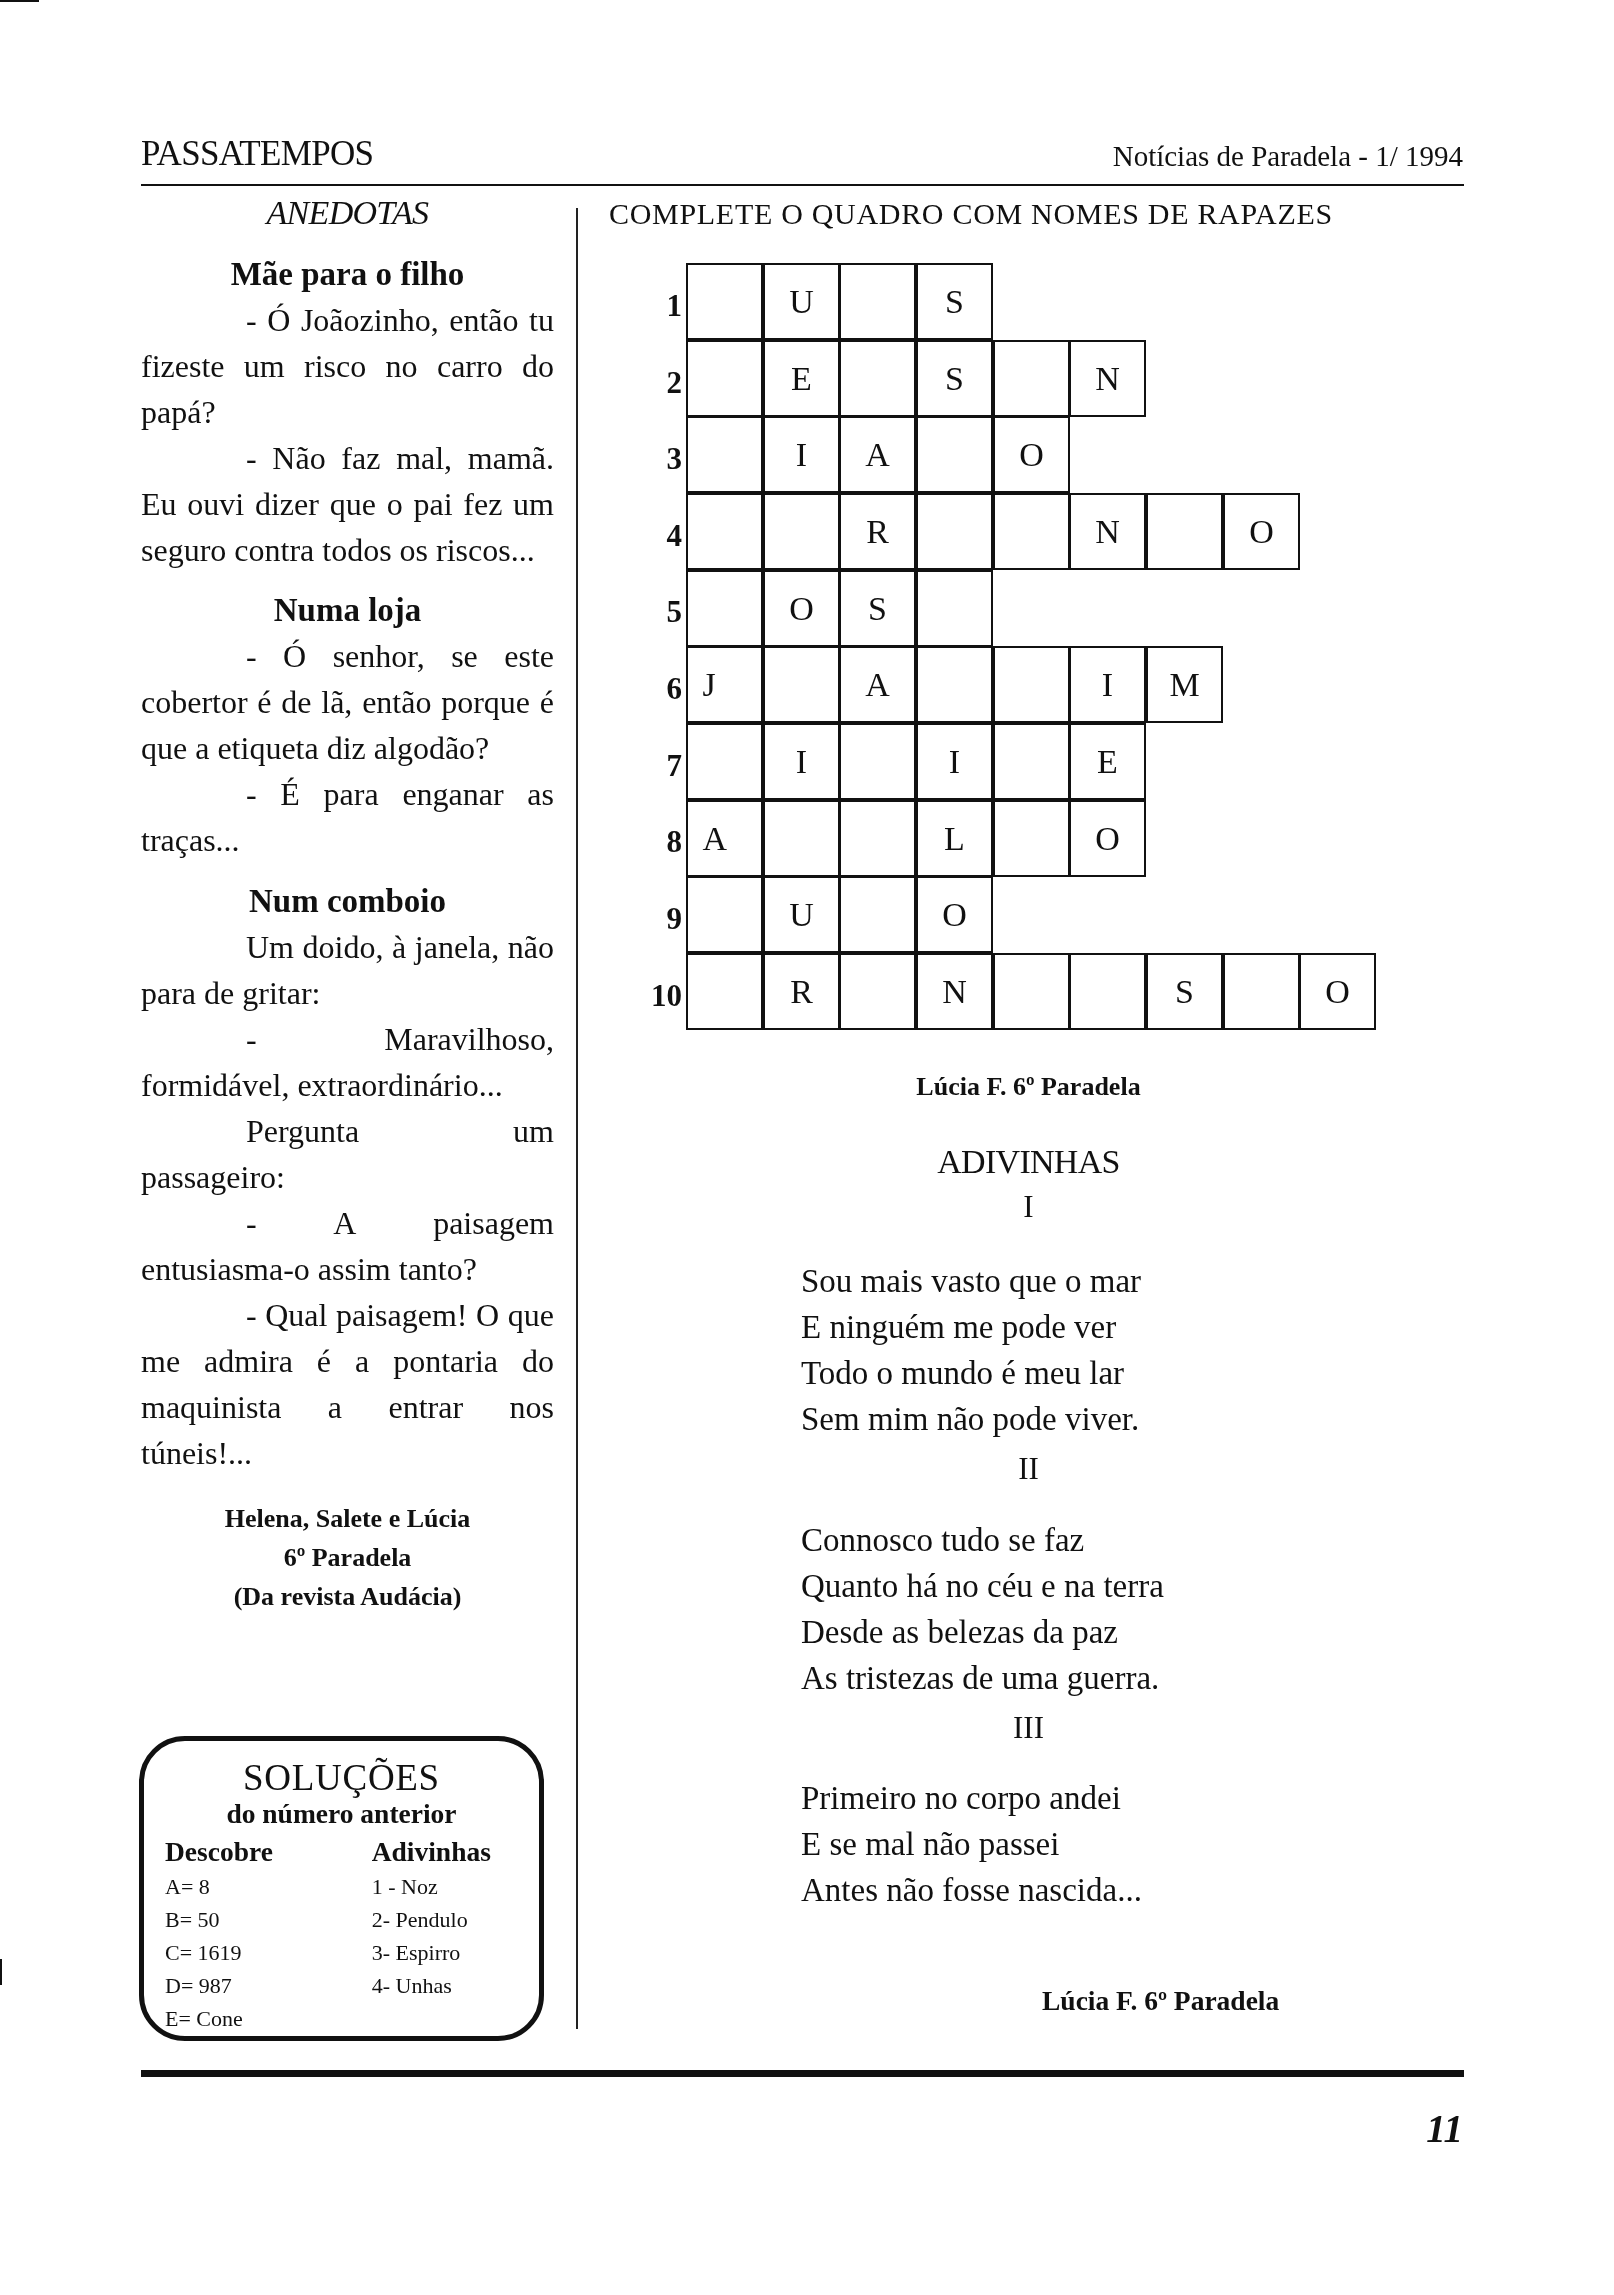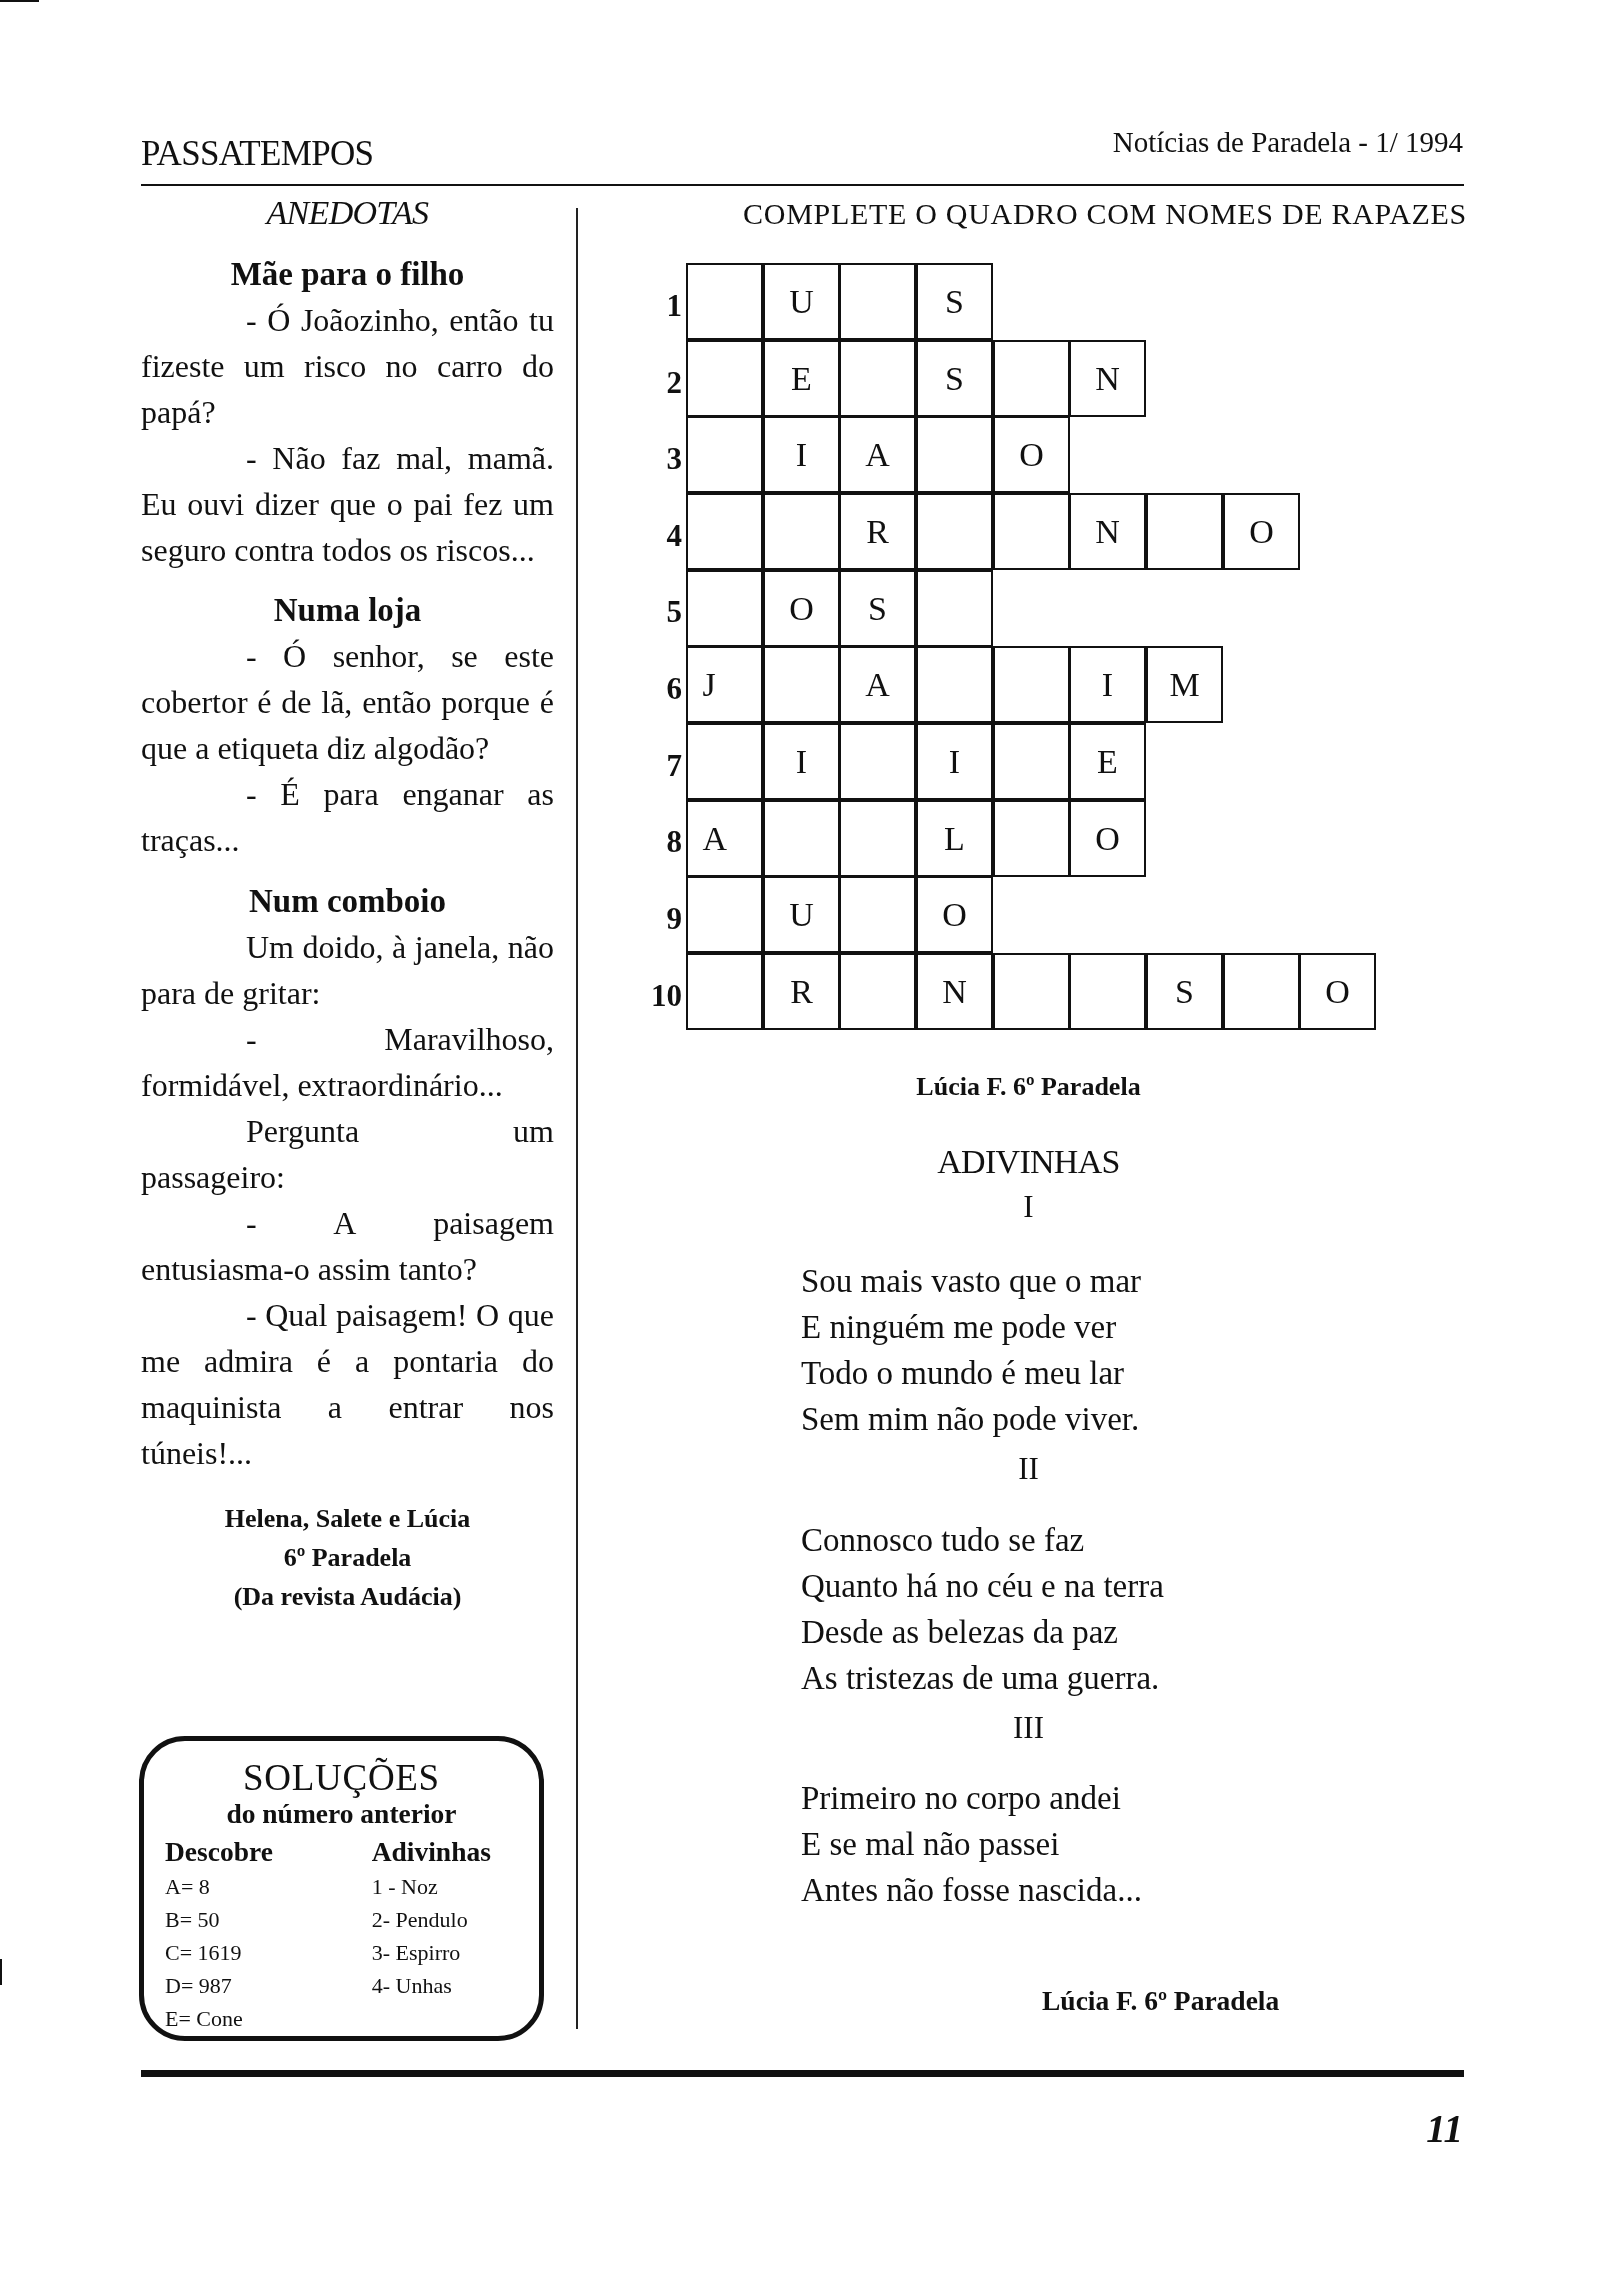--- a/index.html
+++ b/index.html
@@ -3,21 +3,21 @@
 <meta charset="utf-8">
 <style>
   html, body { margin:0; padding:0; background:#ffffff; }
   body { width:1614px; height:2295px; position:relative; overflow:hidden;
          font-family:"Liberation Serif","DejaVu Serif",serif; color:#111; }
   .abs { position:absolute; }
   .stray { position:absolute; background:#111; }
 
   
   .hdr-left { left:141px; top:134px; font-size:35px; letter-spacing:-0.7px; }
-  .hdr-right { right:151px; top:126px; font-size:29px; }
+  .hdr-right { right:151px; top:140px; font-size:29px; }
   .hdr-rule { left:141px; top:184px; width:1323px; height:2px; background:#111; }
 
   
   .col-divider { left:576px; top:208px; width:2px; height:1821px; background:#222; }
   .left-col { left:141px; top:190px; width:413px; }
   .sec-title { text-align:center; font-size:34px; margin:0; line-height:46px; letter-spacing:-0.7px;font-style:italic; }
   .joke-title { text-align:center; font-weight:bold; font-size:33px; line-height:45px; margin-top:15.7px; }
   .joke-p { font-size:32px; line-height:46px; text-align:justify; margin:0; }
   .joke-p.indent { text-indent:105px; }
   .credit { text-align:center; font-weight:bold; font-size:26px; line-height:39px; }
@@ -27,21 +27,21 @@
              border-radius:46px; box-sizing:border-box; }
   .sol-title { text-align:center; font-size:37px; line-height:41px; margin-top:15.7px; letter-spacing:0.7px; }
   .sol-sub { text-align:center; font-size:27.5px; font-weight:bold; line-height:31px; }
   .sol-cols { display:flex; padding:0 0 0 21px; margin-top:3.9px; }
   .sol-col { width:210px; }
   .sol-col.right { width:170px; }
   .sol-head { font-weight:bold; font-size:27.5px; line-height:37px; }
   .sol-item { font-size:22px; line-height:33px; }
 
   
-  .cw-title { left:609px; top:197px; width:858px; text-align:right; font-size:30px; letter-spacing:0.7px; }
+  .cw-title { left:609px; top:197px; width:858px; text-align:left; font-size:30px; letter-spacing:0.7px; }
   .grid-wrap { left:686px; top:263px; }
   .row-num { position:absolute; font-weight:bold; font-size:31px; width:39px; text-align:right; }
   .cell { position:absolute; width:77px; height:77px; border:2px solid #111; box-sizing:border-box;
           display:flex; align-items:center; justify-content:center; font-size:34px; }
   .cell.first { justify-content:flex-start; padding-left:14.4px; }
 
   .cw-credit { left:786px; top:1072px; width:485px; text-align:center; font-weight:bold; font-size:26px; }
   .adv-title { left:786px; top:1143px; width:485px; text-align:center; font-size:34px; letter-spacing:-0.7px; }
   .roman { position:absolute; left:786px; width:485px; text-align:center; font-size:31px; }
   .verse { position:absolute; left:801px; font-size:33px; line-height:46px; }

